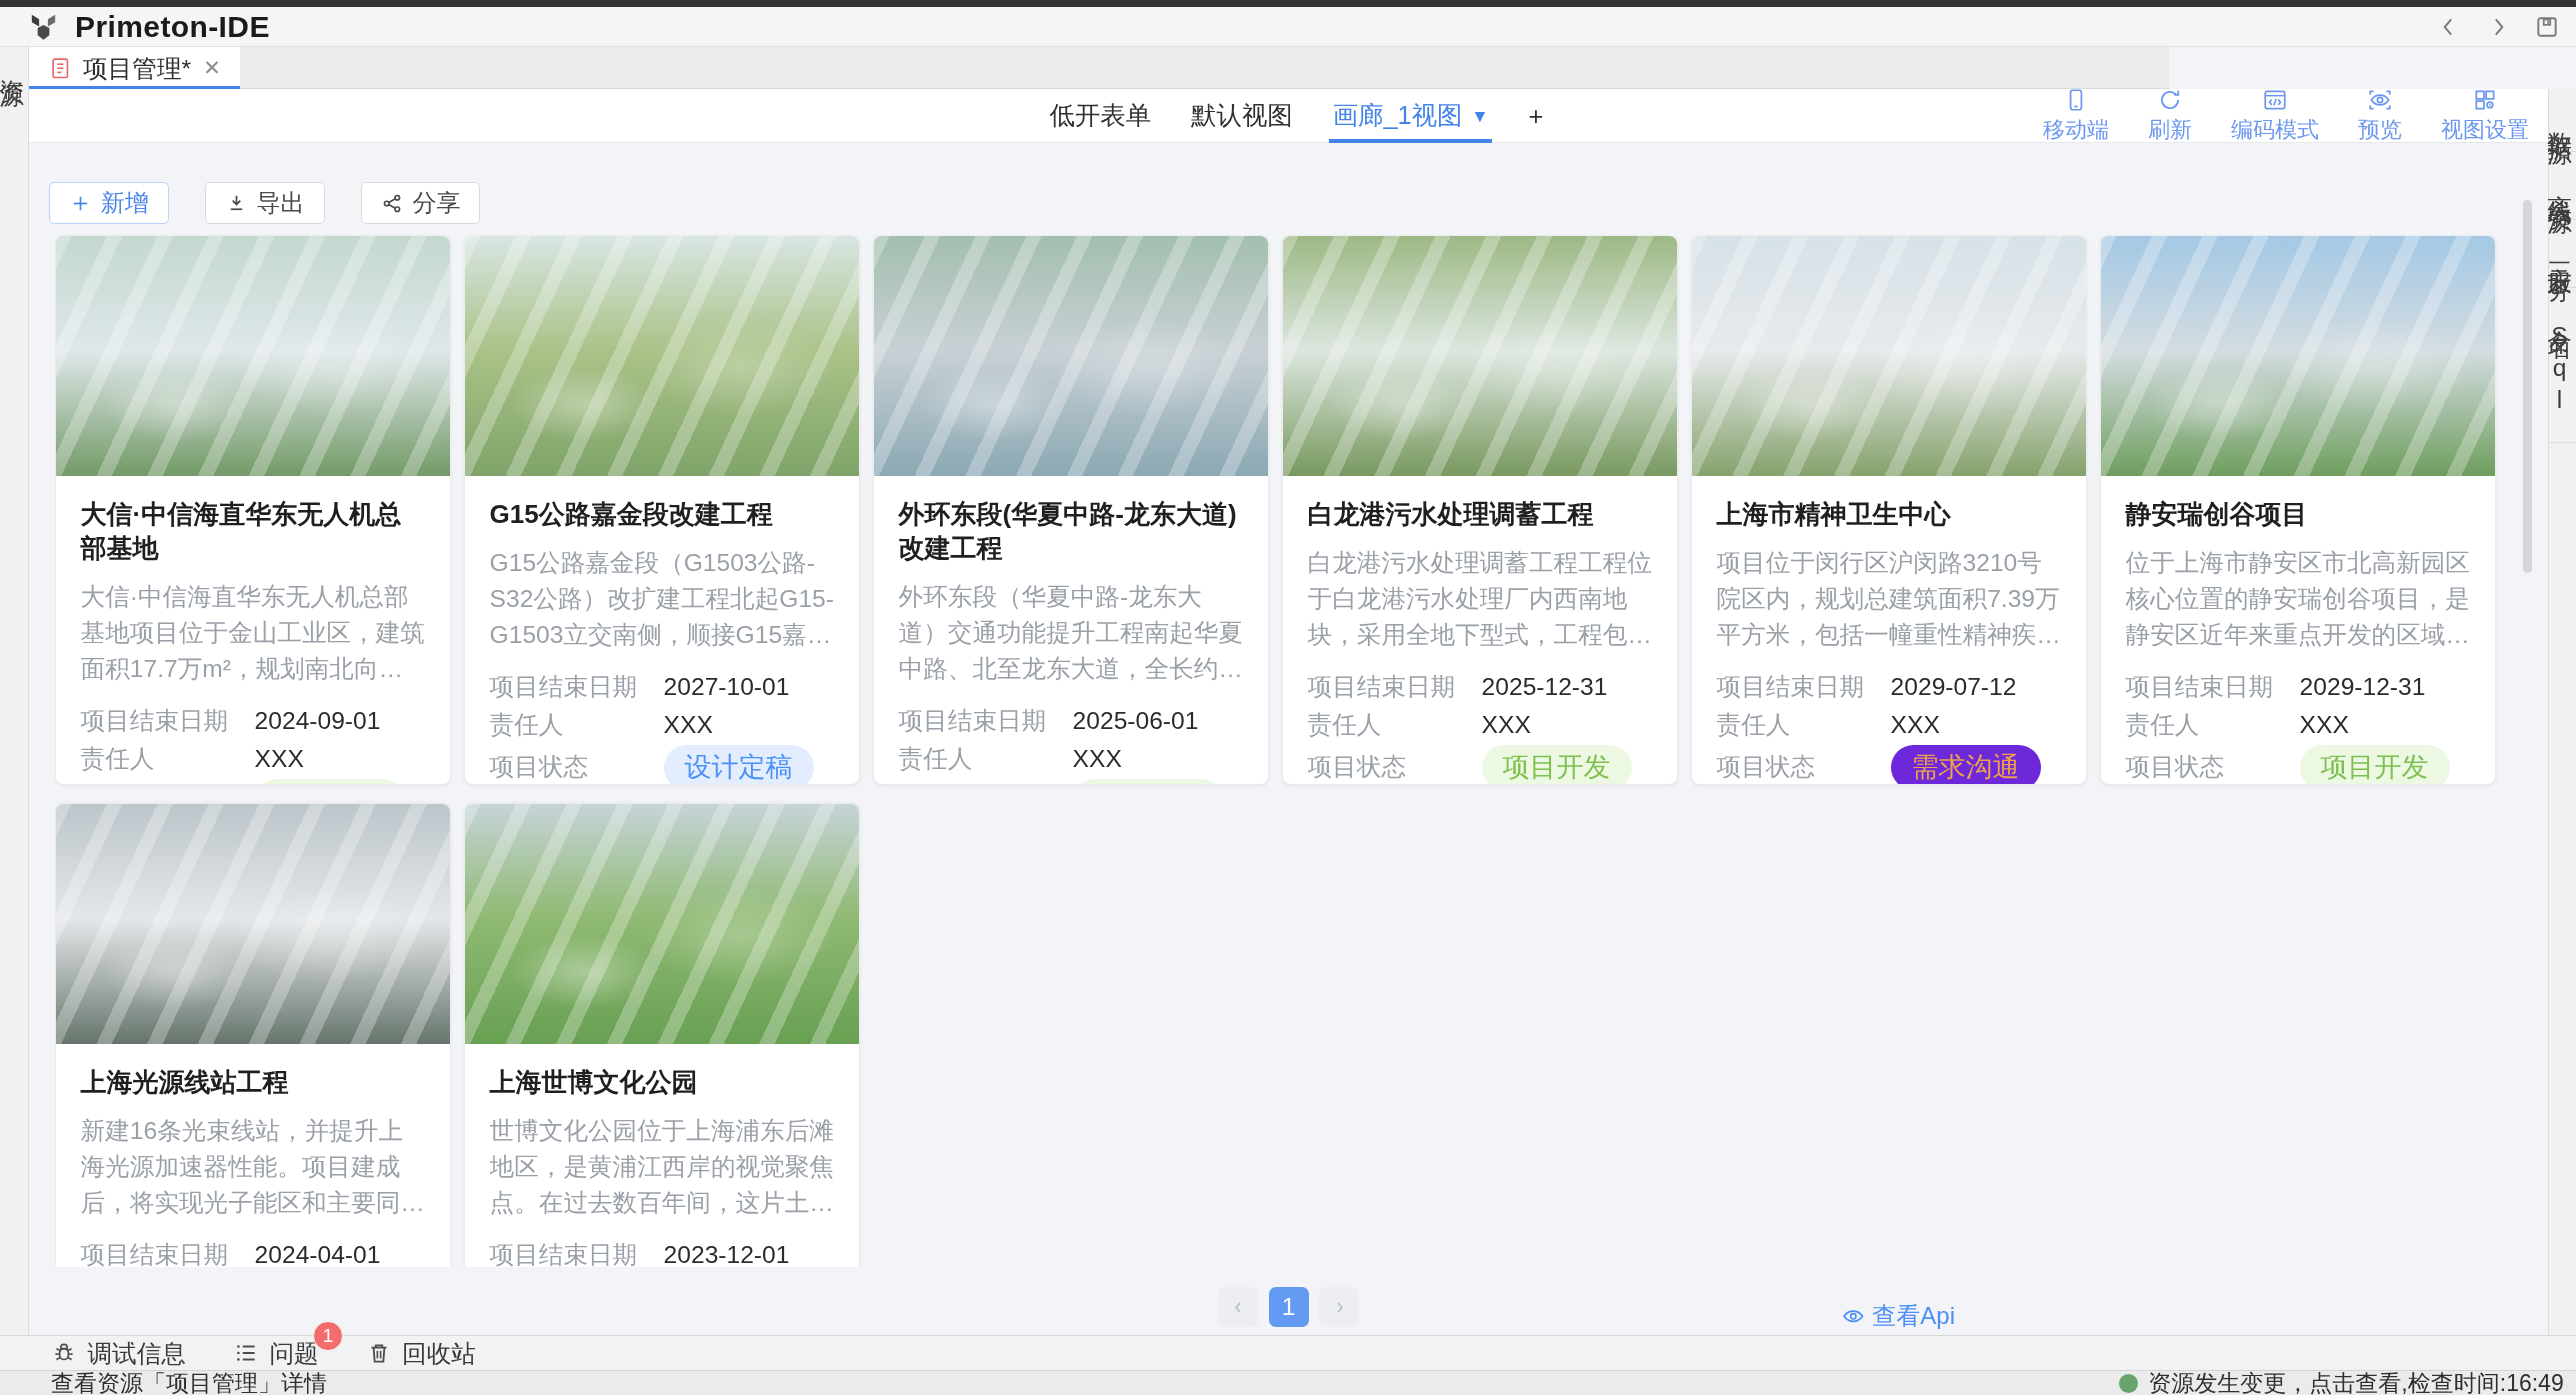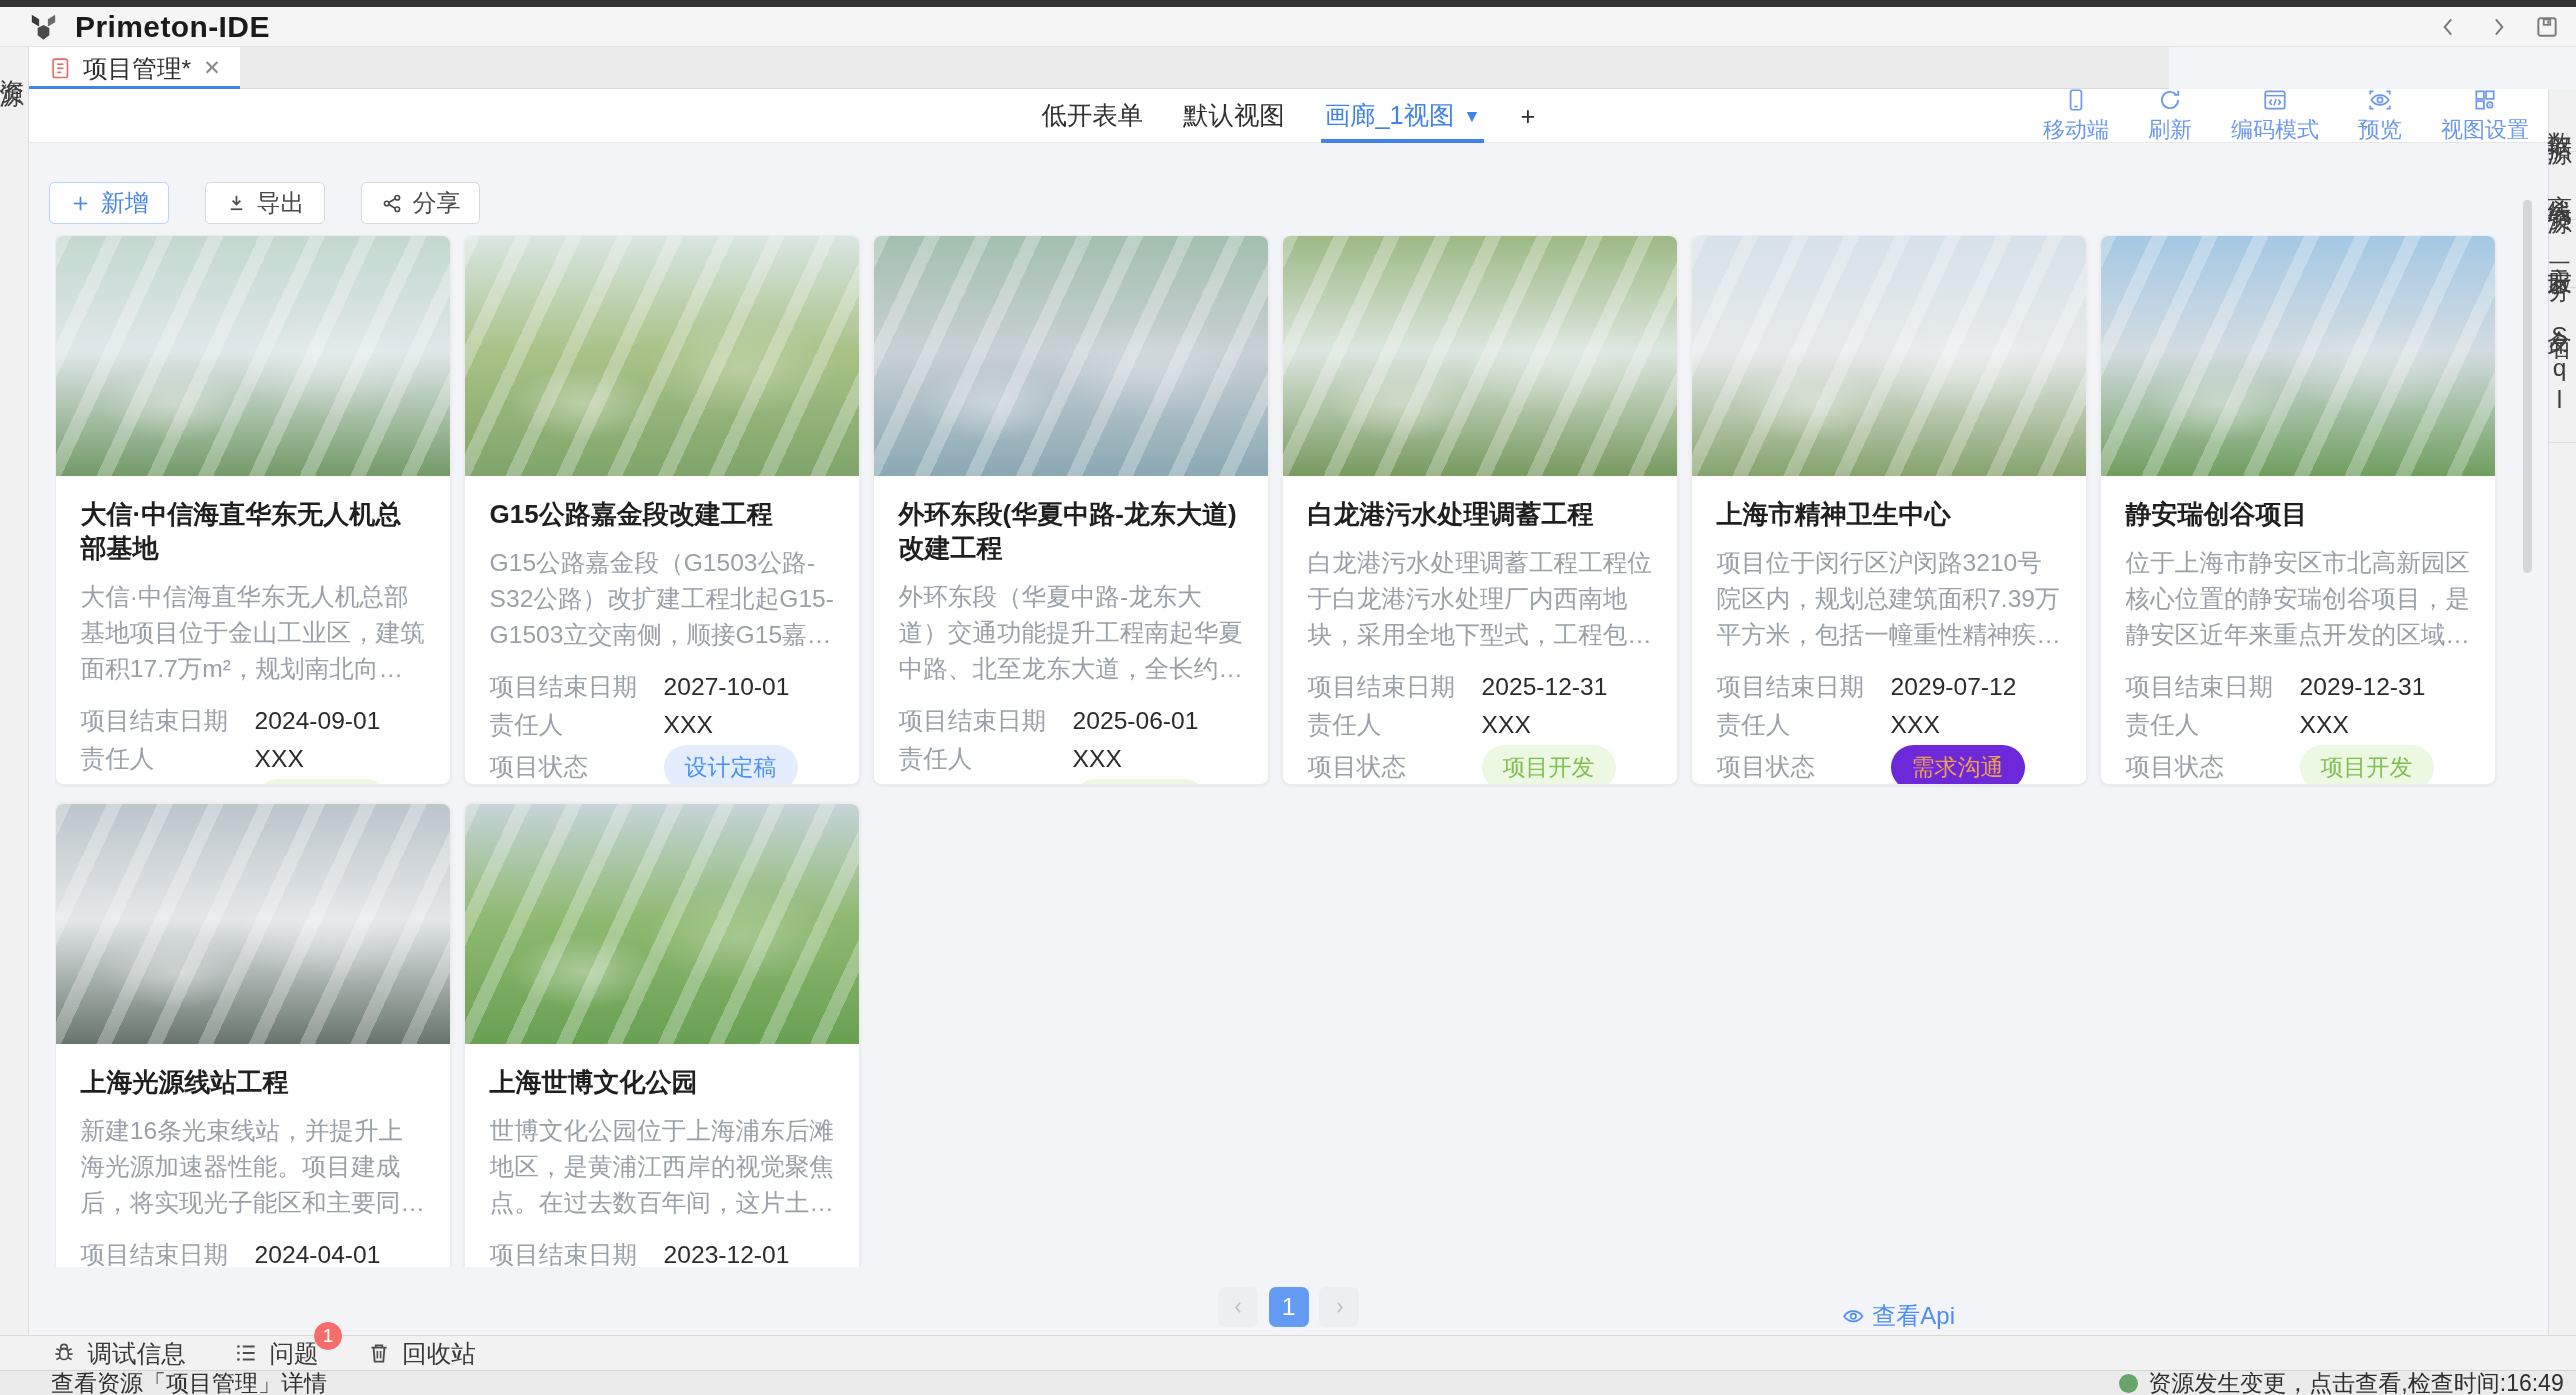--- a/index.html
+++ b/index.html
@@ -29,21 +29,21 @@
   .left-rail { position:absolute; left:0; top:47px; width:29px; height:1288px; background:#f1f1f2; border-right:0.9px solid #dcdcdc; }
   .right-rail { position:absolute; left:2548px; top:89px; width:28px; height:1246px; background:#f1f1f2; border-left:0.9px solid #dcdcdc; }
   .vitem { writing-mode:vertical-rl; text-orientation:upright; font-size:24.6px; color:#3c3c3c;
     padding:23px 0; margin:0 auto; display:block; text-align:center; width:100%; letter-spacing:5.3px;
     border-bottom:0.9px solid #dcdcdc; }
   .left-rail .vitem { border-bottom:none; padding-top:12.3px; }
 
   
   .view-toolbar { position:absolute; left:29px; top:89px; width:2519px; height:54px; background:#fff;
     border-bottom:0.9px solid #e7e7e7; }
-  .vtabs { position:absolute; left:0; top:0; width:100%; height:54px; display:flex; justify-content:center; align-items:center; gap:40px; }
+  .vtabs { position:absolute; left:8px; top:0; width:100%; height:54px; display:flex; justify-content:center; align-items:center; gap:40px; }
   .vtab { font-size:25.4px; color:#303030; height:54px; display:flex; align-items:center; gap:8.8px; position:relative; }
   .vtab.active { color:#4283ea; }
   .vtab.active .underline { position:absolute; bottom:0; left:-3.5px; right:-3.5px; height:4.4px; background:#4283ea; }
   .vtab .caret { font-size:17.5px; color:#4283ea; }
   .rtools { position:absolute; right:19px; top:0; height:54px; display:flex; align-items:center; gap:39px; }
   .rtool { display:flex; flex-direction:column; align-items:center; color:#6b97ee; gap:1.8px; }
   .rtool .ico svg { width:26px; height:26px; display:block; }
   .rtool .rlabel { font-size:22px; }
 
   
@@ -64,21 +64,21 @@
       repeating-linear-gradient(115deg, rgba(255,255,255,.28) 0 14px, rgba(255,255,255,0) 14px 46px),
       radial-gradient(105px 53px at 30% 70%, rgba(255,255,255,.35), rgba(255,255,255,0) 70%),
       radial-gradient(140px 70px at 70% 55%, rgba(255,255,255,.25), rgba(255,255,255,0) 70%); }
   .card-body { padding:21px 24.6px 0 24.6px; }
   .card-title { font-size:26px; font-weight:bold; color:#1f1f1f; line-height:34px; margin-bottom:14px; }
   .card-desc { font-size:24.6px; color:#9aa0a8; line-height:36px; display:-webkit-box;
     -webkit-line-clamp:3; -webkit-box-orient:vertical; overflow:hidden; margin-bottom:16px; }
   .field { display:flex; align-items:center; font-size:24.6px; line-height:36px; margin-bottom:1.8px; }
   .flabel { color:#9aa0a8; width:174px; flex:none; }
   .fval { color:#2b2b2b; }
-  .badge { display:inline-block; font-size:23px; line-height:23px; padding:11px 21px; border-radius:876px; }
+  .badge { display:inline-block; font-size:27px; line-height:23px; padding:11px 21px; border-radius:876px; }
   .badge.green { color:#7ec050; background:#edf8e3; }
   .badge.blue { color:#4a90f5; background:#e3edfd; }
   .badge.orange { color:#efa24c; background:#6d28d9; }
 
   .vscroll { position:absolute; left:2494px; top:56px; width:8.8px; height:373px; background:#d4d6da; border-radius:4.4px; }
 
   .pager { position:absolute; left:0; top:1143px; width:100%; display:flex; justify-content:center; gap:10.5px; }
   .pbox { width:40px; height:40px; border-radius:7px; display:flex; align-items:center; justify-content:center;
     background:#eceef1; color:#b9bdc4; font-size:26px; }
   .pbox.cur { background:#639af2; color:#fff; font-size:24.6px; }

